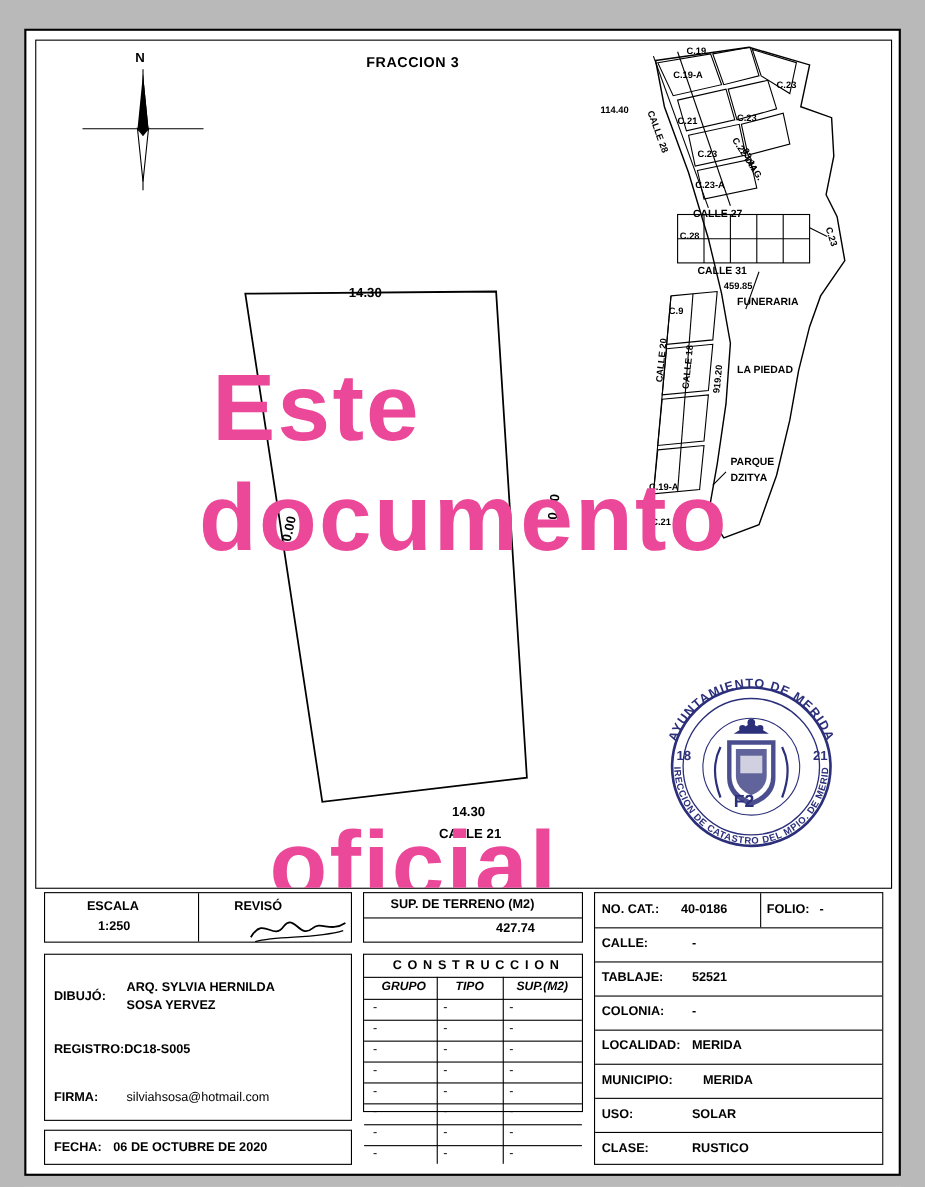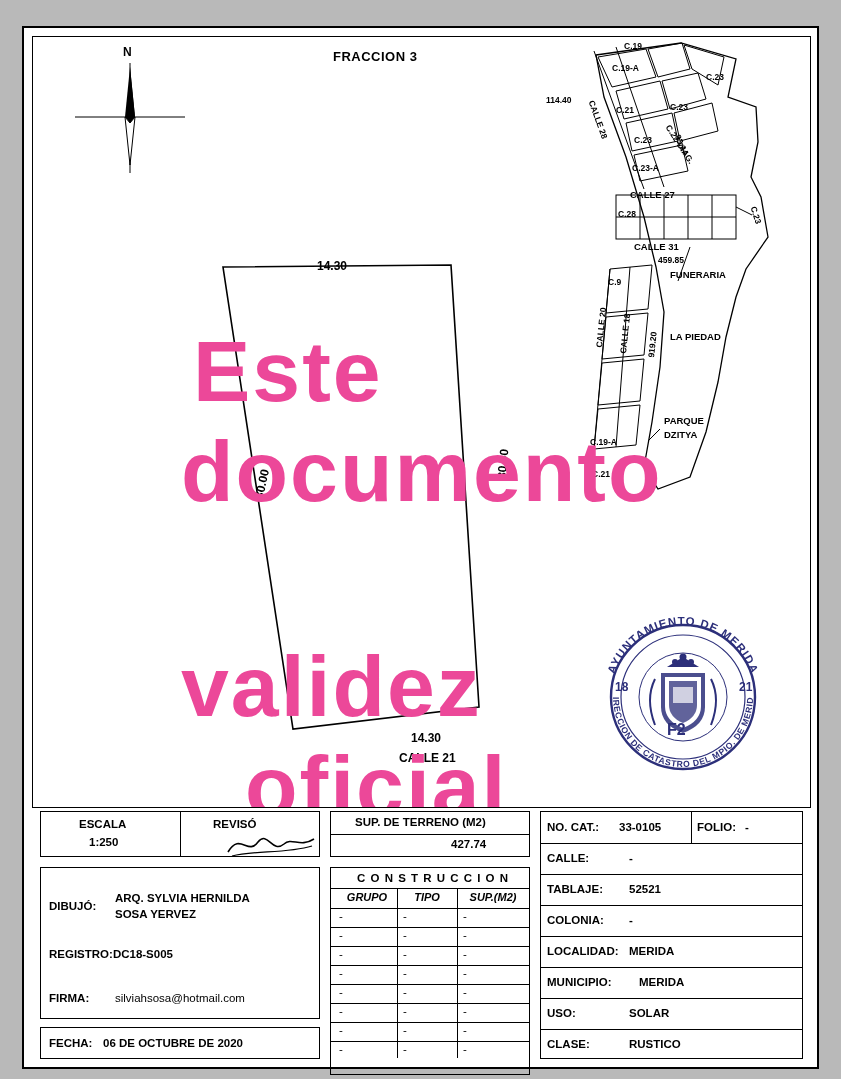--- a/index.html
+++ b/index.html
@@ -50,21 +50,21 @@
   .cellline{position:absolute;background:#000;}
 
   .b-escala{left:8px;top:0px;width:280px;height:46px;}
   .b-dibujo{left:8px;top:56px;width:280px;height:152px;}
   .b-fecha{left:8px;top:216px;width:280px;height:32px;}
 
   .t{position:absolute;font-size:11.5px;}
   .tb{font-weight:bold;}
 
   .b-sup{left:298px;top:0px;width:200px;height:46px;}
-  .b-const{left:298px;top:56px;width:200px;height:208px;}
+  .b-const{left:298px;top:56px;width:200px;height:144px;}
 
   .b-right{left:508px;top:0px;width:263px;height:248px;}
   .const-h{font-size:11px;font-weight:bold;text-align:center;font-style:italic;}
   .sig{position:absolute;left:185px;top:18px;}
 </style>
 </head>
 <body>
 
 <div id="sheet">
 
@@ -165,21 +165,20 @@
 
         <div class="mlabel b" style="left:84px;top:232px;">FUNERARIA</div>
         <div class="mlabel b" style="left:84px;top:246px;margin-top:48px;">LA PIEDAD</div>
         <div class="mlabel b" style="left:78px;top:378px;">PARQUE</div>
         <div class="mlabel b" style="left:78px;top:392px;">DZITYA</div>
       </div>
 
       <div class="watermark">
         <div style="left:160px;top:285px;">Este</div>
         <div style="left:148px;top:385px;">documento</div>
-        <div style="left:148px;top:600px;">validez</div>
         <div style="left:212px;top:700px;">oficial</div>
       </div>
 
       <div class="seal">
         <svg width="180" height="170" viewBox="0 0 180 170">
           <defs>
             <path id="arcTop" d="M18,90 A72,72 0 0 1 162,90" fill="none"></path>
             <path id="arcBot" d="M20,90 A70,70 0 0 0 160,90" fill="none"></path>
           </defs>
           <circle cx="90" cy="90" r="72" fill="none" stroke="#2c2f7a" stroke-width="2.4"></circle>
@@ -291,21 +290,21 @@
 
         <div class="t" style="left:8px;top:175px;">-</div>
         <div class="t" style="left:72px;top:175px;">-</div>
         <div class="t" style="left:132px;top:175px;">-</div>
       </div>
 
       <div class="box b-right">
         <div class="cellline" style="left:0;top:31px;width:261px;height:1px;"></div>
         <div class="cellline" style="left:150px;top:0;width:1px;height:31px;"></div>
         <div class="t tb" style="left:6px;top:9px;">NO. CAT.:</div>
-        <div class="t tb" style="left:78px;top:9px;">33-0105</div>
+        <div class="t tb" style="left:78px;top:9px;">40-0186</div>
         <div class="t tb" style="left:156px;top:9px;">FOLIO:</div>
         <div class="t tb" style="left:204px;top:9px;">-</div>
 
         <div class="cellline" style="left:0;top:62px;width:261px;height:1px;"></div>
         <div class="cellline" style="left:0;top:93px;width:261px;height:1px;"></div>
         <div class="cellline" style="left:0;top:124px;width:261px;height:1px;"></div>
         <div class="cellline" style="left:0;top:155px;width:261px;height:1px;"></div>
         <div class="cellline" style="left:0;top:186px;width:261px;height:1px;"></div>
         <div class="cellline" style="left:0;top:217px;width:261px;height:1px;"></div>
 

